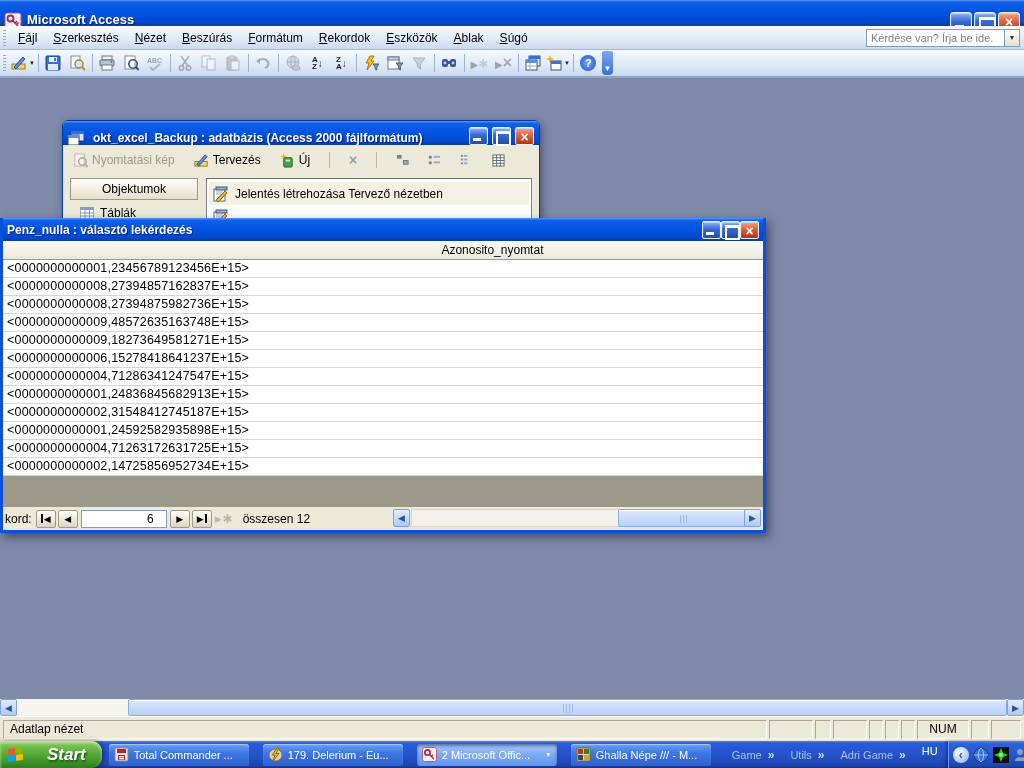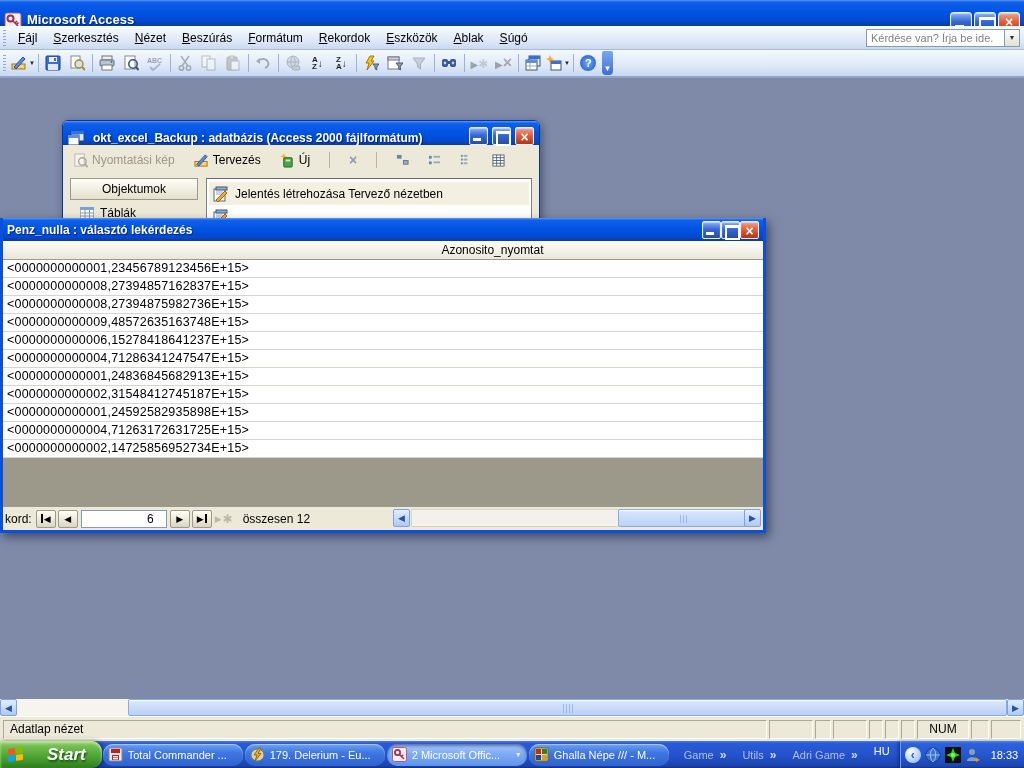--- a/index.html
+++ b/index.html
@@ -122,21 +122,21 @@
   .taskbar{position:absolute;top:741px;left:0;right:0;height:27px;display:flex;align-items:center;
     background:linear-gradient(180deg,#4a7ff0 0%,#2a5ada 8%,#2453cd 50%,#1c44ad 92%,#14307c 100%)}
   .startbtn{height:27px;flex:0 0 auto;display:flex;align-items:center;gap:24px;padding:0 16px 0 8px;cursor:pointer;
     border-radius:0 11px 11px 0;background:linear-gradient(180deg,#8cc96a 0%,#5cb13e 40%,#3d9127 80%,#2c7a1c 100%);
     box-shadow:inset 0 2px 3px #c2e79c,2px 0 5px rgba(0,0,20,.45);color:#fff;font-weight:bold;font-style:italic;font-size:17px;
     text-shadow:1px 2px 2px #1d5212}
   .flag{display:grid;grid-template-columns:7px 7px;grid-template-rows:6px 6px;gap:1px;transform:skewY(-8deg)}
   .flag i{border-radius:1px}
   .flag i:nth-child(1){background:#f35325}.flag i:nth-child(2){background:#81bc06}
   .flag i:nth-child(3){background:#05a6f0}.flag i:nth-child(4){background:#ffba08}
-  .task{height:22px;flex:0 0 140px;margin:0 1px;border-radius:10px;display:flex;align-items:center;gap:5px;padding:0 5px;cursor:pointer;
+  .task{height:22px;flex:0 0 140px;margin:0 7px;border-radius:3px;display:flex;align-items:center;gap:5px;padding:0 5px;cursor:pointer;
     color:#fff;font-size:11px;white-space:nowrap;overflow:hidden;
     background:linear-gradient(180deg,#6d9ff2 0%,#3e77e2 40%,#2f62cf 100%);box-shadow:inset 0 1px 1px #a7c8fa}
   .task .tlabel{overflow:hidden;text-overflow:ellipsis;flex:1}
   .task.active{background:linear-gradient(180deg,#a9c9fb 0%,#7fabf5 45%,#5f95ec 100%);box-shadow:inset 0 2px 3px rgba(10,30,90,.5)}
   .task .tcaret2{font-size:7px;color:#eef}
   .ticon{width:15px;height:15px;flex:0 0 auto}
   .tbtitle{color:#aebfe8;font-size:11px;margin-left:14px;white-space:nowrap;cursor:pointer}
   .tbchev{color:#cfdcf8;font-size:12px;font-weight:bold;margin:0 2px 0 6px;cursor:pointer}
   .lang{color:#fff;font-size:11px;margin:0 6px 8px 14px;cursor:pointer}
   .tray{margin-left:4px;height:27px;display:flex;align-items:center;gap:4px;padding:0 8px 0 4px;
@@ -471,20 +471,21 @@
       <span class="wb sm max"></span>
       <span class="wb sm close"><span>×</span></span>
     </div>
     <div class="qhead">
       <span>Azonosito_nyomtat</span>
     </div>
     <div class="qrow">&lt;0000000000001,23456789123456E+15&gt;</div>
     <div class="qrow">&lt;0000000000008,27394857162837E+15&gt;</div>
     <div class="qrow">&lt;0000000000008,27394875982736E+15&gt;</div>
     <div class="qrow">&lt;0000000000009,48572635163748E+15&gt;</div>
+    <div class="qrow">&lt;0000000000009,18273649581271E+15&gt;</div>
     <div class="qrow">&lt;0000000000006,15278418641237E+15&gt;</div>
     <div class="qrow">&lt;0000000000004,71286341247547E+15&gt;</div>
     <div class="qrow">&lt;0000000000001,24836845682913E+15&gt;</div>
     <div class="qrow">&lt;0000000000002,31548412745187E+15&gt;</div>
     <div class="qrow">&lt;0000000000001,24592582935898E+15&gt;</div>
     <div class="qrow">&lt;0000000000004,71263172631725E+15&gt;</div>
     <div class="qrow">&lt;0000000000002,14725856952734E+15&gt;</div>
     <div class="qfiller"></div>
     <div class="qnav">
       <span class="navlbl">kord:</span>

